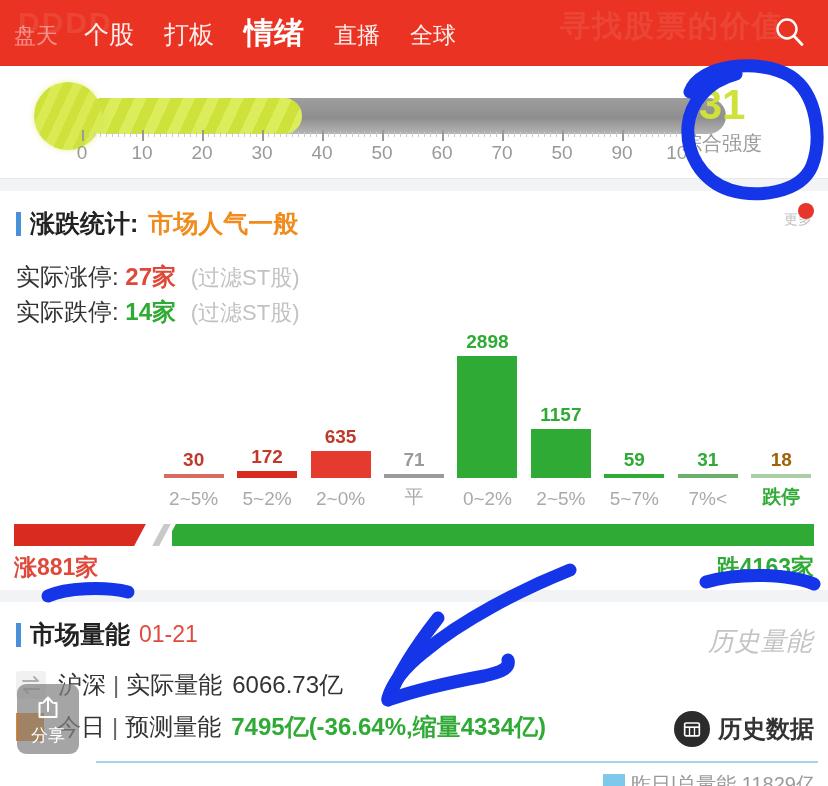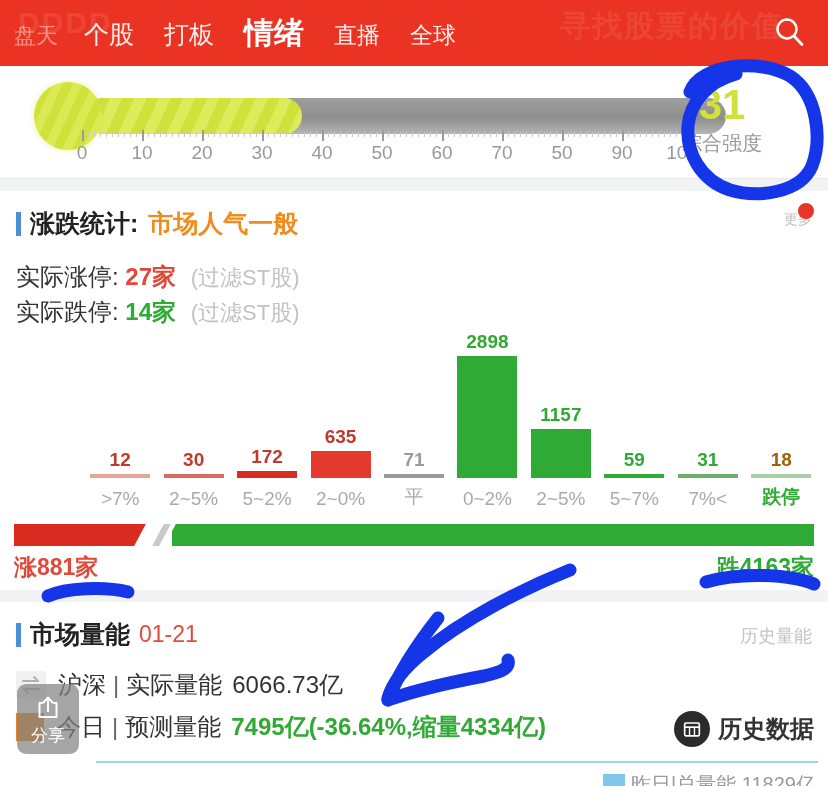--- a/index.html
+++ b/index.html
@@ -208,22 +208,23 @@
     right: 14px;
     top: 12px;
     width: 16px; height: 16px;
     border-radius: 50%;
     background: #e8342a;
   }
   .history-link {
     position: absolute;
     right: 16px;
     top: 22px;
-    font-size: 18px;
+    font-size: 26px;
     color: #c3c3c3;
+    font-style: italic;
   }
 
   .limit-rows { padding: 8px 0 6px 16px; }
   .limit-row {
     font-size: 24px;
     color: #333333;
     line-height: 34px;
     white-space: nowrap;
   }
   .limit-val-up { color: #e0483a; font-weight: bold; }
@@ -587,25 +588,20 @@
         <span class="limit-note">(过滤ST股)</span>
       </div>
       <div class="limit-row">
         <span>实际跌停:</span>
         <span class="limit-val-down">14家</span>
         <span class="limit-note">(过滤ST股)</span>
       </div>
     </div>
 
     <div class="chart" id="bar-chart">
-        <div class="bar-col" style="left: 73.4545px; width: 73.4545px;">
-          <div class="bar-rect" style="height: 4px; background: rgb(232, 162, 156); left: 6.72727px;"></div>
-          <div class="bar-value" style="bottom: 43px; color: rgb(192, 57, 43);">12</div>
-          <div class="bar-label">&gt;7%</div>
-        </div>
         <div class="bar-col" style="left: 146.909px; width: 73.4545px;">
           <div class="bar-rect" style="height: 4px; background: rgb(217, 106, 96); left: 6.72727px;"></div>
           <div class="bar-value" style="bottom: 43px; color: rgb(192, 57, 43);">30</div>
           <div class="bar-label">2~5%</div>
         </div>
         <div class="bar-col" style="left: 220.364px; width: 73.4545px;">
           <div class="bar-rect" style="height: 7px; background: rgb(217, 43, 32); left: 6.72727px;"></div>
           <div class="bar-value" style="bottom: 46px; color: rgb(192, 57, 43);">172</div>
           <div class="bar-label">5~2%</div>
         </div>

